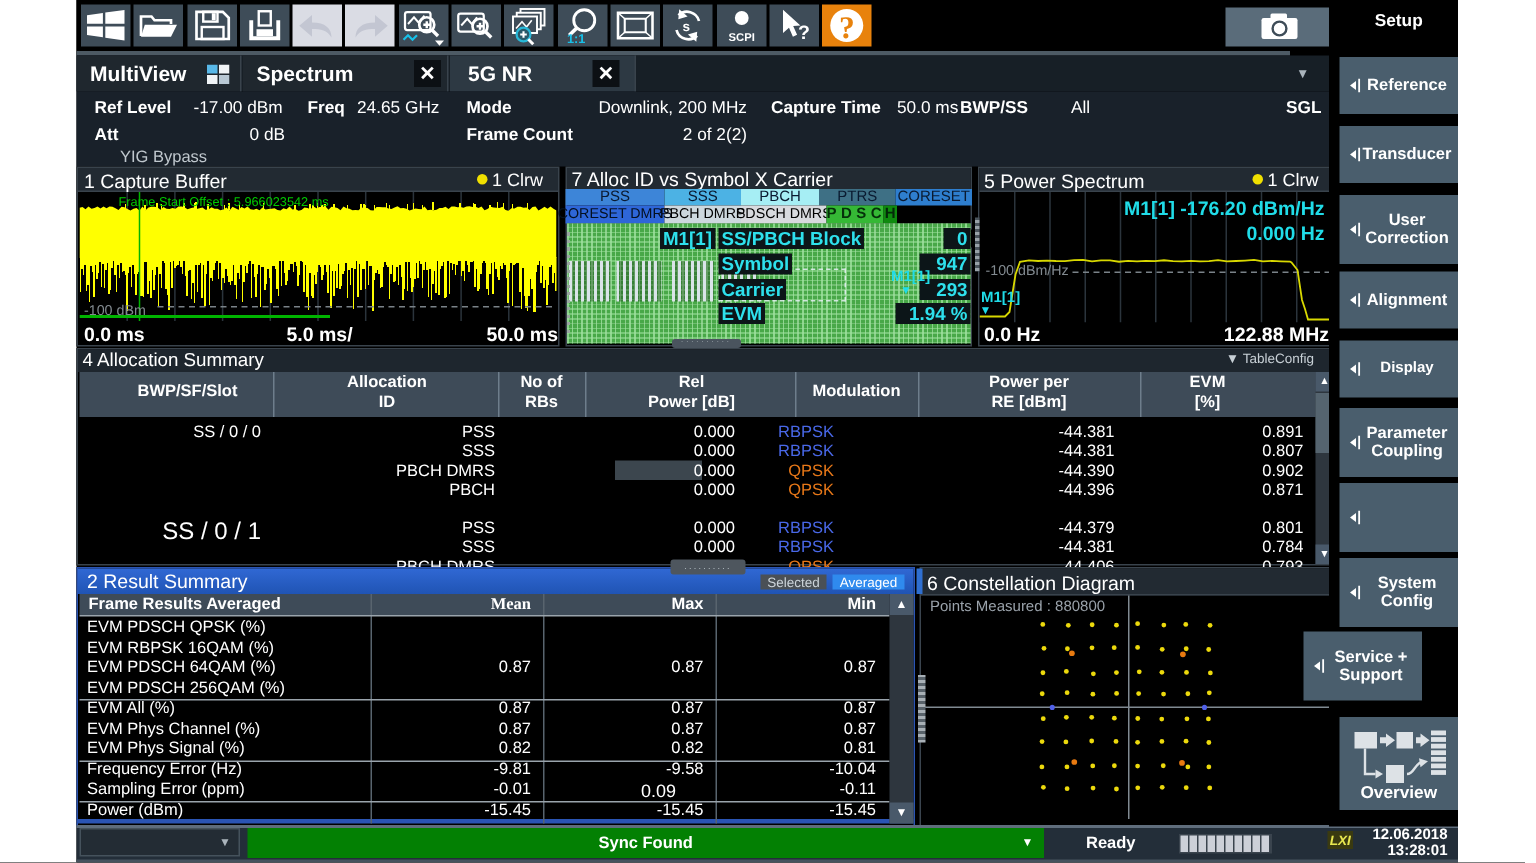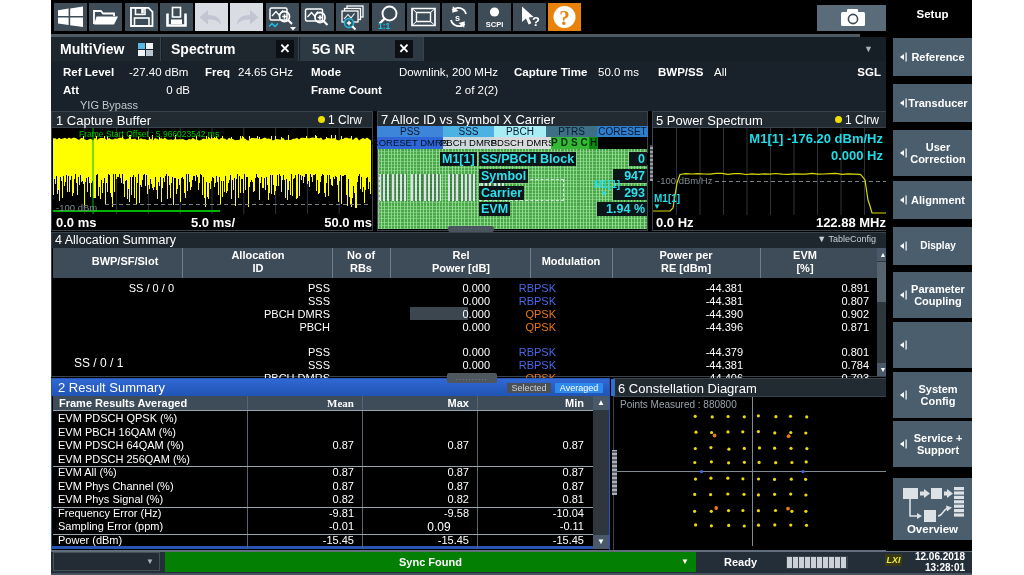--- a/index.html
+++ b/index.html
@@ -137,28 +137,28 @@
   </div>
 <div style="left:162px;top:37px;width:137px;height:24px;background:#1f272e;border-right:1px solid #39434c;"></div>
 <div style="left:171px;top:41px;width:95px;height:16px;font-size:14px;color:#fff;font-weight:bold;">Spectrum</div>
 <div style="left:276px;top:40px;width:18px;height:18px;background:#0c1014;color:#fff;font-size:13px;font-weight:bold;text-align:center;line-height:17px;">✕</div>
 <div style="left:300px;top:37px;width:124px;height:24px;background:#2d3943;border-right:1px solid #39434c;"></div>
 <div style="left:312px;top:41px;width:70px;height:16px;font-size:14px;color:#fff;font-weight:bold;">5G NR</div>
 <div style="left:395px;top:40px;width:18px;height:18px;background:#0c1014;color:#fff;font-size:13px;font-weight:bold;text-align:center;line-height:17px;">✕</div>
 <div style="left:864px;top:44px;width:14px;height:10px;color:#aab4bc;font-size:9px;">▼</div>
 <div style="left:51px;top:61px;width:835px;height:50px;background:#19212a;"></div>
 <div style="left:63px;top:66px;font-size:11.5px;color:#fff;font-weight:bold;white-space:nowrap;">Ref Level</div>
-<div style="left:129px;top:66px;font-size:11.5px;color:#fff;font-weight:normal;white-space:nowrap;">-27.40 dBm</div>
+<div style="left:129px;top:66px;font-size:11.5px;color:#fff;font-weight:normal;white-space:nowrap;">-17.00 dBm</div>
 <div style="left:205px;top:66px;font-size:11.5px;color:#fff;font-weight:bold;white-space:nowrap;">Freq</div>
 <div style="left:238px;top:66px;font-size:11.5px;color:#fff;font-weight:normal;white-space:nowrap;">24.65 GHz</div>
 <div style="left:311px;top:66px;font-size:11.5px;color:#fff;font-weight:bold;white-space:nowrap;">Mode</div>
 <div style="left:378px;top:66px;width:120px;height:14px;font-size:11.5px;color:#fff;font-weight:normal;text-align:right;">Downlink, 200 MHz</div>
 <div style="left:514px;top:66px;font-size:11.5px;color:#fff;font-weight:bold;white-space:nowrap;">Capture Time</div>
 <div style="left:598px;top:66px;font-size:11.5px;color:#fff;font-weight:normal;white-space:nowrap;">50.0 ms</div>
-<div style="left:658px;top:66px;font-size:11.5px;color:#fff;font-weight:bold;white-space:nowrap;">BWP/SS</div>
+<div style="left:640px;top:66px;font-size:11.5px;color:#fff;font-weight:bold;white-space:nowrap;">BWP/SS</div>
 <div style="left:714px;top:66px;font-size:11.5px;color:#fff;font-weight:normal;white-space:nowrap;">All</div>
 <div style="left:821px;top:66px;width:60px;height:14px;font-size:11.5px;color:#fff;font-weight:bold;text-align:right;">SGL</div>
 <div style="left:63px;top:84px;font-size:11.5px;color:#fff;font-weight:bold;white-space:nowrap;">Att</div>
 <div style="left:130px;top:84px;width:60px;height:14px;font-size:11.5px;color:#fff;font-weight:normal;text-align:right;">0 dB</div>
 <div style="left:311px;top:84px;font-size:11.5px;color:#fff;font-weight:bold;white-space:nowrap;">Frame Count</div>
 <div style="left:418px;top:84px;width:80px;height:14px;font-size:11.5px;color:#fff;font-weight:normal;text-align:right;">2 of 2(2)</div>
 <div style="left:57px;top:99px;font-size:11px;color:#c0c8ce;font-weight:normal;white-space:nowrap;margin-left:23px;">YIG Bypass</div>
 <div style="left:51px;top:111px;width:322px;height:120px;background:#000;border:1px solid #39434c;"></div>
 <div style="left:52px;top:112px;width:320px;height:16px;background:#222a32;border-bottom:1px solid #39434c;"></div>
 <div style="left:56px;top:113px;width:200px;height:14px;font-size:13px;color:#fff;">1 Capture Buffer</div>
@@ -286,21 +286,21 @@
 <div style="left:230px;top:308px;width:100px;height:12px;font-size:11px;color:#fff;text-align:right;white-space:nowrap;">PBCH DMRS</div>
 <div style="left:390px;top:308px;width:100px;height:12px;font-size:11px;color:#fff;text-align:right;white-space:nowrap;">0.000</div>
 <div style="left:496px;top:308px;width:60px;height:12px;font-size:11px;color:#e87818;text-align:right;white-space:nowrap;">QPSK</div>
 <div style="left:643px;top:308px;width:100px;height:12px;font-size:11px;color:#fff;text-align:right;white-space:nowrap;">-44.390</div>
 <div style="left:769px;top:308px;width:100px;height:12px;font-size:11px;color:#fff;text-align:right;white-space:nowrap;">0.902</div>
 <div style="left:230px;top:321px;width:100px;height:12px;font-size:11px;color:#fff;text-align:right;white-space:nowrap;">PBCH</div>
 <div style="left:390px;top:321px;width:100px;height:12px;font-size:11px;color:#fff;text-align:right;white-space:nowrap;">0.000</div>
 <div style="left:496px;top:321px;width:60px;height:12px;font-size:11px;color:#e87818;text-align:right;white-space:nowrap;">QPSK</div>
 <div style="left:643px;top:321px;width:100px;height:12px;font-size:11px;color:#fff;text-align:right;white-space:nowrap;">-44.396</div>
 <div style="left:769px;top:321px;width:100px;height:12px;font-size:11px;color:#fff;text-align:right;white-space:nowrap;">0.871</div>
-<div style="left:74px;top:356px;width:100px;height:12px;font-size:12px;color:#fff;text-align:left;white-space:nowrap;">SS / 0 / 1</div>
+<div style="left:74px;top:346px;width:100px;height:12px;font-size:16px;color:#fff;text-align:right;white-space:nowrap;">SS / 0 / 1</div>
 <div style="left:230px;top:346px;width:100px;height:12px;font-size:11px;color:#fff;text-align:right;white-space:nowrap;">PSS</div>
 <div style="left:390px;top:346px;width:100px;height:12px;font-size:11px;color:#fff;text-align:right;white-space:nowrap;">0.000</div>
 <div style="left:496px;top:346px;width:60px;height:12px;font-size:11px;color:#4968e8;text-align:right;white-space:nowrap;">RBPSK</div>
 <div style="left:643px;top:346px;width:100px;height:12px;font-size:11px;color:#fff;text-align:right;white-space:nowrap;">-44.379</div>
 <div style="left:769px;top:346px;width:100px;height:12px;font-size:11px;color:#fff;text-align:right;white-space:nowrap;">0.801</div>
 <div style="left:230px;top:359px;width:100px;height:12px;font-size:11px;color:#fff;text-align:right;white-space:nowrap;">SSS</div>
 <div style="left:390px;top:359px;width:100px;height:12px;font-size:11px;color:#fff;text-align:right;white-space:nowrap;">0.000</div>
 <div style="left:496px;top:359px;width:60px;height:12px;font-size:11px;color:#4968e8;text-align:right;white-space:nowrap;">RBPSK</div>
 <div style="left:643px;top:359px;width:100px;height:12px;font-size:11px;color:#fff;text-align:right;white-space:nowrap;">-44.381</div>
 <div style="left:769px;top:359px;width:100px;height:12px;font-size:11px;color:#fff;text-align:right;white-space:nowrap;">0.784</div>
@@ -319,21 +319,21 @@
 <div style="left:58px;top:380px;width:200px;height:14px;font-size:13px;color:#fff;">2 Result Summary</div>
 <div style="left:447px;top:373px;width:50px;height:10px;background:#4e565e;border-radius:2px;color:#b8c2c8;font-size:6px;letter-spacing:1.5px;text-align:center;line-height:11px;">..........</div>
 <div style="left:507px;top:383px;width:44px;height:10px;background:#4a5056;color:#ccd4da;font-size:9px;text-align:center;line-height:10px;">Selected</div>
 <div style="left:555px;top:383px;width:48px;height:10px;background:#2f8aee;color:#fff;font-size:9px;text-align:center;line-height:10px;">Averaged</div>
 <div style="left:53px;top:396px;width:540px;height:14px;background:#3e4b58;"></div>
 <div style="left:59px;top:397px;width:220px;height:12px;font-size:11px;color:#fff;font-weight:bold;">Frame Results Averaged</div>
 <div style="left:294px;top:397px;width:60px;height:12px;font-size:11px;color:#fff;font-weight:bold;text-align:right;font-family:Liberation Serif, serif;">Mean</div>
 <div style="left:409px;top:397px;width:60px;height:12px;font-size:11px;color:#fff;font-weight:bold;text-align:right;">Max</div>
 <div style="left:524px;top:397px;width:60px;height:12px;font-size:11px;color:#fff;font-weight:bold;text-align:right;">Min</div>
 <div style="left:58px;top:412px;width:230px;height:12px;font-size:11px;color:#fff;white-space:nowrap;">EVM PDSCH QPSK (%)</div>
-<div style="left:58px;top:426px;width:230px;height:12px;font-size:11px;color:#fff;white-space:nowrap;">EVM PBCH 16QAM (%)</div>
+<div style="left:58px;top:426px;width:230px;height:12px;font-size:11px;color:#fff;white-space:nowrap;">EVM RBPSK 16QAM (%)</div>
 <div style="left:58px;top:439px;width:230px;height:12px;font-size:11px;color:#fff;white-space:nowrap;">EVM PDSCH 64QAM (%)</div>
 <div style="left:294px;top:439px;width:60px;height:12px;font-size:11px;color:#fff;text-align:right;">0.87</div>
 <div style="left:409px;top:439px;width:60px;height:12px;font-size:11px;color:#fff;text-align:right;">0.87</div>
 <div style="left:514px;top:439px;width:70px;height:12px;font-size:11px;color:#fff;text-align:right;">0.87</div>
 <div style="left:58px;top:453px;width:230px;height:12px;font-size:11px;color:#fff;white-space:nowrap;">EVM PDSCH 256QAM (%)</div>
 <div style="left:58px;top:466px;width:230px;height:12px;font-size:11px;color:#fff;white-space:nowrap;">EVM All (%)</div>
 <div style="left:294px;top:466px;width:60px;height:12px;font-size:11px;color:#fff;text-align:right;">0.87</div>
 <div style="left:409px;top:466px;width:60px;height:12px;font-size:11px;color:#fff;text-align:right;">0.87</div>
 <div style="left:514px;top:466px;width:70px;height:12px;font-size:11px;color:#fff;text-align:right;">0.87</div>
 <div style="left:58px;top:480px;width:230px;height:12px;font-size:11px;color:#fff;white-space:nowrap;">EVM Phys Channel (%)</div>
@@ -538,21 +538,21 @@
   </div>
 <div style="left:893px;top:372px;width:79px;height:46px;background:#4a5e6d;">
     <div style="left:6px;top:50%;margin-top:-5px;width:10px;height:10px;">
       <svg width="10" height="10" viewBox="0 0 10 10">
         <path fill="#fff" d="M5 2 L1 5 L5 8 Z"></path>
         <rect x="6.5" y="0.5" width="1.2" height="9" fill="#fff"></rect>
       </svg>
     </div>
     <div style="left:14px;top:0;width:62px;height:46px;display:flex;align-items:center;justify-content:center;text-align:center;font-size:11px;font-weight:bold;color:#fff;line-height:12px;position:absolute;">System<br>Config</div>
   </div>
-<div style="left:893px;top:421px;width:79px;height:46px;background:#4a5e6d;">
+<div style="left:869px;top:421px;width:79px;height:46px;background:#4a5e6d;">
     <div style="left:6px;top:50%;margin-top:-5px;width:10px;height:10px;">
       <svg width="10" height="10" viewBox="0 0 10 10">
         <path fill="#fff" d="M5 2 L1 5 L5 8 Z"></path>
         <rect x="6.5" y="0.5" width="1.2" height="9" fill="#fff"></rect>
       </svg>
     </div>
     <div style="left:14px;top:0;width:62px;height:46px;display:flex;align-items:center;justify-content:center;text-align:center;font-size:11px;font-weight:bold;color:#fff;line-height:12px;position:absolute;">Service +<br>Support</div>
   </div>
 <div style="left:893px;top:478px;width:79px;height:62px;background:#4a5e6d;">
     <div style="left:8px;top:7px;width:64px;height:42px;position:absolute;">

